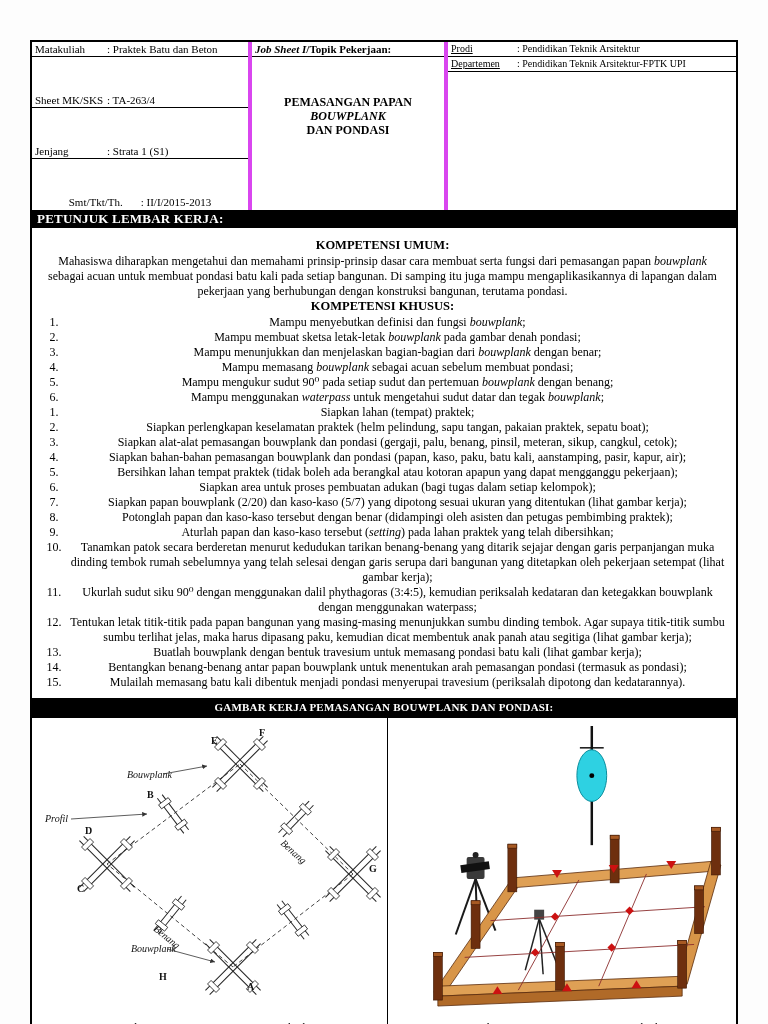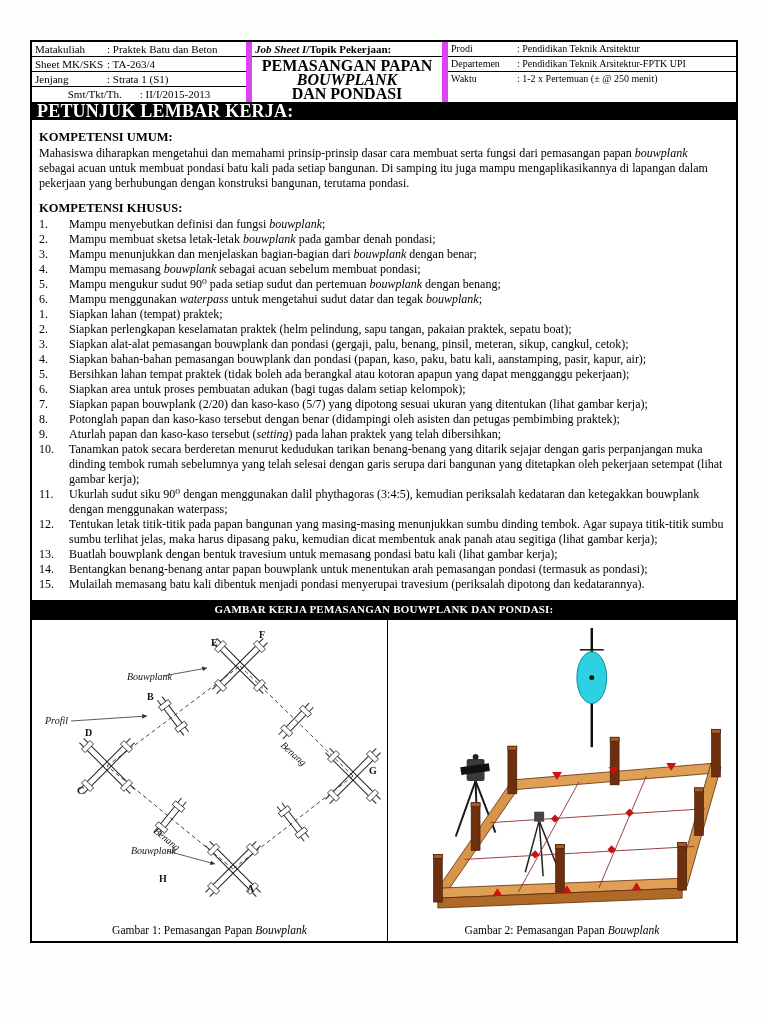--- a/index.html
+++ b/index.html
@@ -2,33 +2,33 @@
 <html><head>
 <meta charset="utf-8">
 <style>
   * { margin:0; padding:0; box-sizing:border-box; }
   html,body { width:768px; height:1024px; background:#fdfdfd; font-family:"Liberation Serif","DejaVu Serif",serif; color:#000; }
   .doc { position:absolute; left:30px; top:40px; width:708px; border:2px solid #000; background:#fff; }
 
   
   .hdr { display:grid; grid-template-columns:220px 196px 1fr; }
   .hcol { display:flex; flex-direction:column; }
-  .hcol.c1, .hcol.c2 { border-right:6px solid #d946ef; }
+  .hcol.c1, .hcol.c2 { border-right:4px solid #d946ef;gap:36px; }
   .hcell { height:15px; font-size:11px; line-height:14px; padding:0 3px; border-bottom:1px solid #000; display:flex; white-space:nowrap; overflow:hidden; }
   .hcell .lb { flex:0 0 72px; }
   .hcol.c3 .hcell { font-size:10px; }
-  .hcol.c3 .hcell .lb { flex:0 0 66px; }
+  .hcol.c3 .hcell .lb { flex:0 0 66px;text-decoration:underline; }
   .jobsheet { font-weight:bold; }
-  .jstitle { height:45px; display:flex; flex-direction:column; align-items:center; justify-content:center; font-weight:bold; font-size:16px; text-align:right; line-height:14px; }
-
-  .bar { background:#000; color:#fff; font-weight:bold; font-size:18px; line-height:16px; padding:1px 5px; letter-spacing:.2px; }
+  .jstitle { height:45px; display:flex; flex-direction:column; align-items:center; justify-content:center; font-weight:bold; font-size:12px; text-align:right; line-height:14px; }
+
+  .bar { background:#000; color:#fff; font-weight:bold; font-size:13px; line-height:16px; padding:1px 5px; letter-spacing:.2px; }
   .bar.center { text-align:center; font-size:11px; line-height:17px; }
 
-  .content { padding:4px 10px 8px 7px; font-size:12px; line-height:15px; }
-  .sec-title { font-weight:bold; font-size:12.5px; margin-top:10px; margin-bottom:1px; }
+  .content { padding:4px 10px 8px 7px; font-size:12px; line-height:15px;text-align:center; }
+  .sec-title { font-weight:bold; font-size:12.5px; margin-bottom:1px; }
   .sec-title.first { margin-top:6px; }
   .item { display:flex; }
   .item .no { flex:0 0 30px; }
   .item .tx { flex:1; }
 
   .figs { display:flex; height:322px; border-top:1px solid #000; }
   .figpanel { position:relative; overflow:hidden; }
   .figpanel.f1 { width:356px; border-right:1.5px solid #000; }
   .figpanel.f2 { flex:1; }
   .figpanel svg { display:block; margin:4px auto 0 auto; }
@@ -71,24 +71,20 @@
       <div class="jstitle">PEMASANGAN PAPAN<br><i>BOUWPLANK</i> DAN PONDASI</div>
     </div>
     <div class="hcol c3">
       <div class="hcell">
         <span class="lb">Prodi</span>
         <span>: Pendidikan Teknik Arsitektur</span>
       </div>
       <div class="hcell">
         <span class="lb">Departemen</span>
         <span>: Pendidikan Teknik Arsitektur-FPTK UPI</span>
-      </div>
-      <div class="hcell" style="border-bottom:none;">
-        <span class="lb">Waktu</span>
-        <span>: 1-2 x Pertemuan  (± @ 250 menit)</span>
       </div>
     </div>
   </div>
 
   <div class="bar">PETUNJUK LEMBAR KERJA:</div>
 
   <div class="content">
 
     <div class="sec-title first">KOMPETENSI UMUM:</div>
     <div>Mahasiswa diharapkan mengetahui dan memahami prinsip-prinsip dasar cara membuat serta fungsi dari pemasangan papan <i>bouwplank</i> sebagai acuan untuk membuat pondasi batu kali pada setiap bangunan. Di samping itu juga mampu mengaplikasikannya di lapangan dalam pekerjaan yang berhubungan dengan konstruksi bangunan, terutama pondasi.</div>

